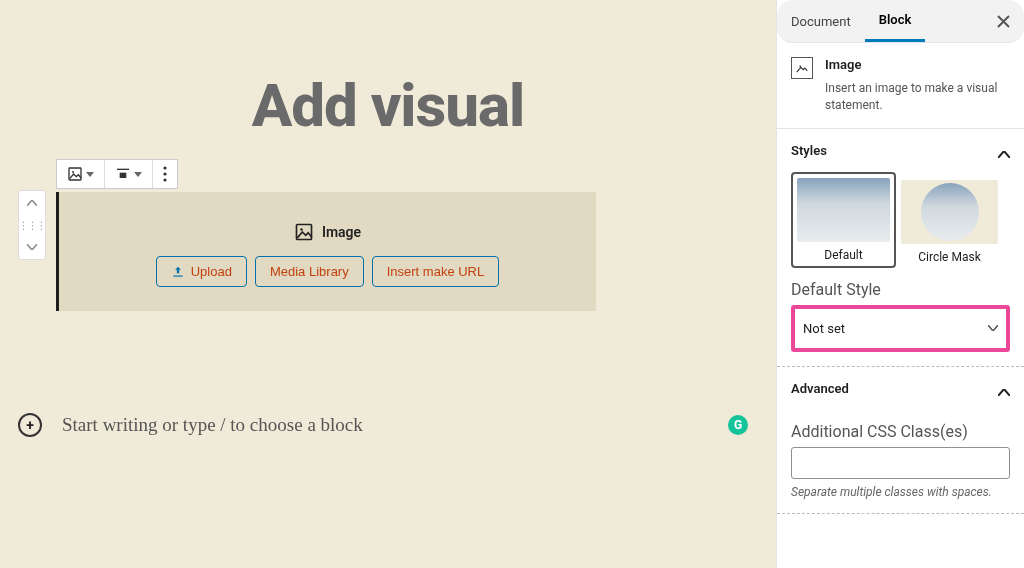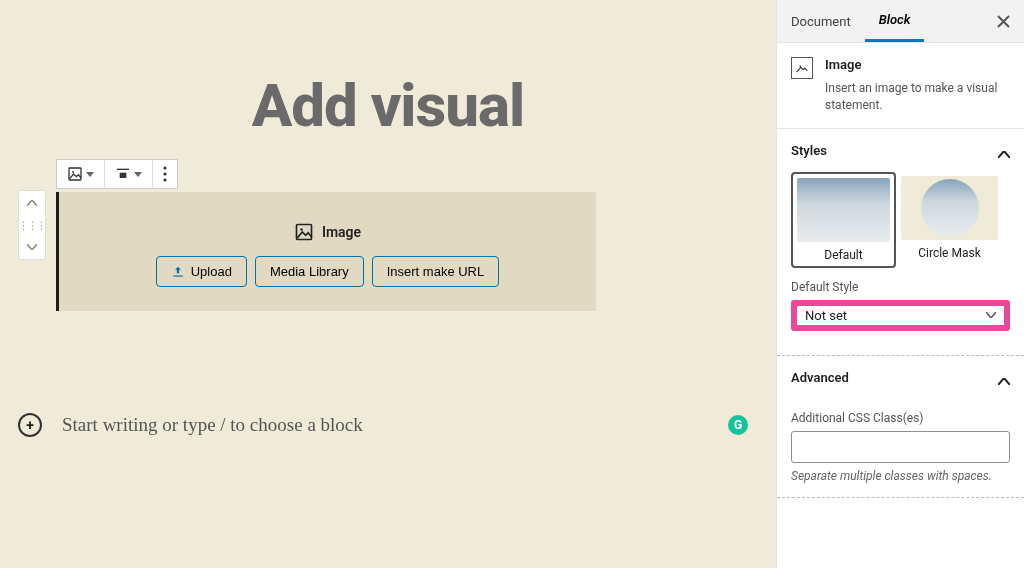--- a/index.html
+++ b/index.html
@@ -107,21 +107,21 @@
       margin-bottom: 18px;
     }
     .ph-actions {
       display: flex;
       justify-content: center;
       flex-wrap: wrap;
       gap: 8px;
     }
     .ph-btn {
       border: 1px solid #0073aa;
-      color: #000000;
+      color: #c2410c;
       background: transparent;
       padding: 7px 14px;
       border-radius: 4px;
       font-size: 13px;
       display: inline-flex;
       align-items: center;
       gap: 6px;
       cursor: pointer;
     }
     
@@ -172,33 +172,33 @@
       background: #fff;
       display: flex;
       flex-direction: column;
     }
     .sidebar-tabs {
       display: flex;
       align-items: center;
       background: #f2f2f2;
       border-bottom: 1px solid #e2e4e7;
       position: relative;
+      border-radius: 16px;
     }
     .tab {
       padding: 12px 14px;
       font-size: 13px;
       color: #444;
       cursor: pointer;
     }
     .tab.active {
       font-weight: 600;
       color: #000;
       border-bottom: 3px solid #007cba;
       background: #f2f2f2;
-      font-style: italic;
     }
     .close-x {
       margin-left: auto;
       padding: 0 14px;
       font-size: 16px;
       color: #555;
       cursor: pointer;
     }
     .block-card {
       display: flex;
@@ -220,21 +220,21 @@
     .panel-head {
       display: flex;
       justify-content: space-between;
       align-items: flex-end;
       padding: 14px;
       font-weight: 600;
       font-size: 13px;
       cursor: pointer;
     }
     .panel-body { padding: 0 14px 14px; }
-    .styles-row { display: flex; gap: 1px; }
+    .styles-row { display: flex; gap: 1px; align-items: flex-end; }
     .style-opt {
       width: 105px;
       border-radius: 4px;
       padding: 4px;
       text-align: center;
       cursor: pointer;
     }
     .style-opt.active { border: 2px solid #555; }
     .style-opt .swatch {
       height: 64px;
@@ -250,36 +250,35 @@
       justify-content: center;
     }
     .style-opt .swatch.circle::after {
       content: "";
       width: 58px;
       height: 58px;
       border-radius: 50%;
       background: linear-gradient(180deg, #88a3bc 0%, #cfd8de 40%, #e8ecef 100%);
     }
     .style-opt .lbl { font-size: 12px; padding-top: 6px; }
-    .field-lbl { font-size: 12px; color: #555; margin: 12px 0 6px; display: block; }
+    .field-lbl { font-size: 16px; color: #555; margin: 12px 0 6px; display: block; }
     .select {
       width: 100%;
-      border: 6px solid #ec4899;
+      border: 4px solid #ec4899;
       border-radius: 3px;
-      padding: 2px 8px;
+      padding: 12px 8px;
       display: flex;
       justify-content: space-between;
       align-items: center;
       font-size: 13px;
       cursor: pointer;
     }
     .panel-advanced {
       border-top: 1px dashed #bbb;
       border-bottom: 1px dashed #bbb;
-      margin-top: 10px;
       background: #fff;
     }
     .text-input {
       width: 100%;
       border: 1px solid #8d8f91;
       border-radius: 3px;
       height: 32px;
       padding: 0 8px;
       font-size: 13px;
     }

